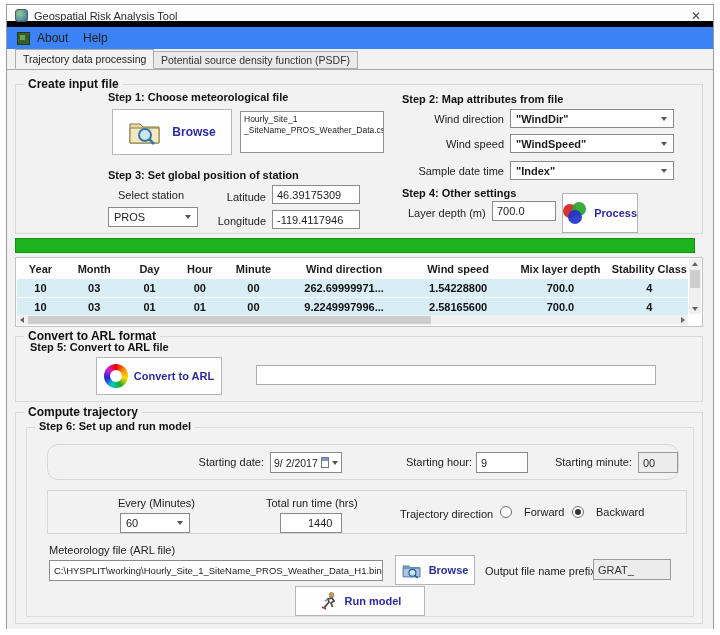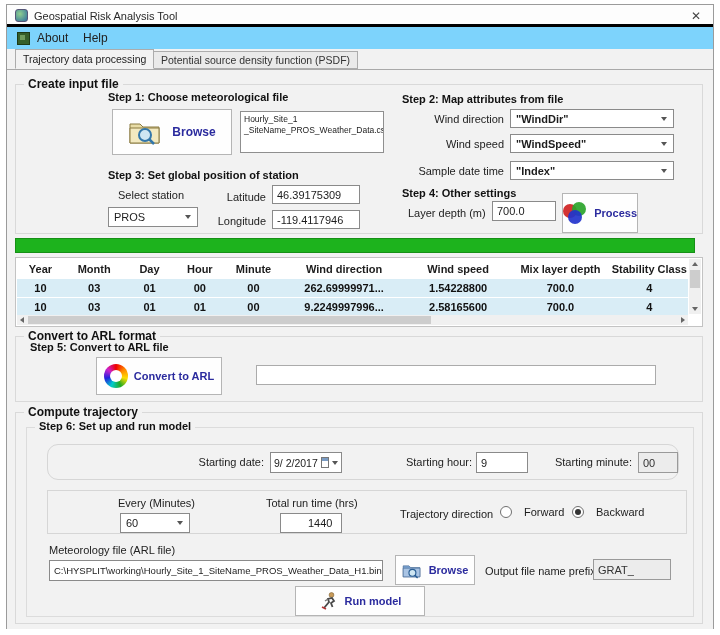--- a/index.html
+++ b/index.html
@@ -2,28 +2,28 @@
 <html style="--green: #1db31d; --rowblue: #d9edf6; --navy: #2b2b9e;"><head>
 <meta charset="utf-8">
 <style>
   :root{ --bg:#f2f2f2; --green:#1db31d; --rowblue:#d9edf6; --navy:#2b2b9e; }
   *{box-sizing:border-box; margin:0; padding:0;}
   body{width:720px;height:635px;position:relative;background:#ffffff;overflow:hidden;
        font-family:"Liberation Sans","DejaVu Sans",sans-serif;font-size:11px;color:#1c1c1c;}
   .window{position:absolute;left:6px;top:4px;width:708px;height:625px;background:var(--bg);
           border:1px solid #9b9b9b;}
   
-  .titlebar{position:absolute;left:0;top:0;width:100%;height:22px;background:#fdfdfd;border-bottom:3px solid #000000;}
+  .titlebar{position:absolute;left:0;top:0;width:100%;height:22px;background:#fdfdfd;border-bottom:6px solid #000000;}
   .appicon{position:absolute;left:8px;top:4px;width:13px;height:13px;border-radius:3px;
            background:radial-gradient(circle at 35% 35%, #8fcf8f, #2f6f9f);border:1px solid #557;}
   .apptitle{position:absolute;left:27px;top:0;height:22px;line-height:22px;font-size:11px;color:#2a2a2a;}
   .closebtn{position:absolute;right:0;top:0;width:34px;height:22px;text-align:center;line-height:22px;
             font-size:12px;color:#444;}
   
-  .menubar{position:absolute;left:0;top:22px;width:100%;height:22px;background:#7dd3fc;}
+  .menubar{position:absolute;left:0;top:22px;width:100%;height:22px;background:#3b82f6;}
   .abouticon{position:absolute;left:10px;top:5px;width:13px;height:13px;background:#355e2a;border:1px solid #1e3a16;}
   .abouticon::after{content:"";position:absolute;left:2px;top:2px;width:5px;height:5px;background:#6f9b5c;}
   .menuitem{position:absolute;top:0;height:22px;line-height:22px;font-size:12px;color:#222;padding:0 4px;}
   
   .tabstrip{position:absolute;left:0;top:44px;width:100%;height:20px;}
   .tab{position:absolute;top:0;height:20px;line-height:19px;font-size:10.5px;padding:0 7px;border:1px solid #acacac;}
   .tab.active{left:8px;background:var(--bg);border-bottom:1px solid var(--bg);z-index:3;}
   .tab.inactive{top:2px;height:18px;line-height:17px;background:#eaeaea;color:#333;z-index:1;}
   .content{position:absolute;left:0;top:64px;width:100%;height:560px;border-top:1px solid #a9a9a9;background:var(--bg);}
   

